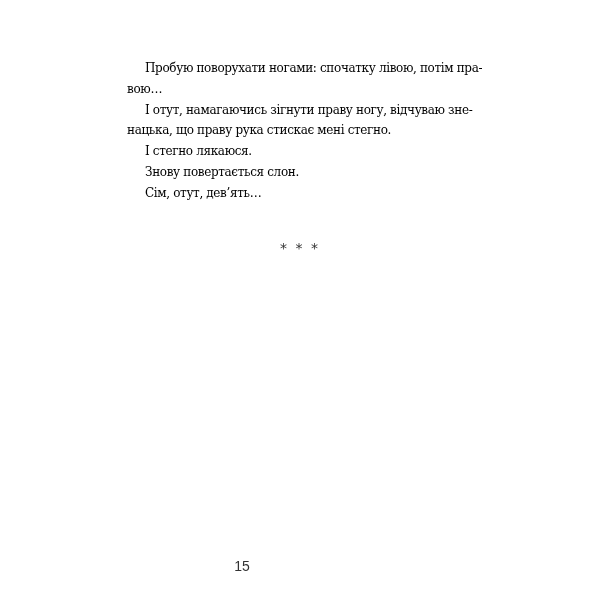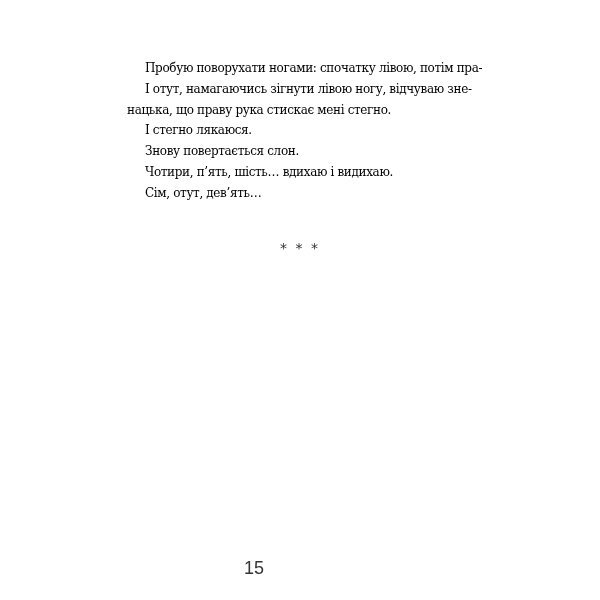--- a/index.html
+++ b/index.html
@@ -43,39 +43,39 @@
       width: 600px;
       top: 240px;
       text-align: center;
       font-family: "DejaVu Sans", sans-serif;
       font-size: 14px;
       color: #333333;
       letter-spacing: 2px;
     }
     .page-number {
       position: absolute;
-      left: 12px;
+      left: 0;
       width: 484px;
       top: 558px;
       text-align: center;
       font-family: "Liberation Sans", sans-serif;
-      font-size: 18px;
+      font-size: 14px;
       color: #333333;
     }
   </style>
 </head>
 <body>
 
 <div class="page">
   <div class="text-block">
     <span class="line indent">Пробую поворухати ногами: спочатку лівою, потім пра-</span>
-    <span class="line indent">І отут, намагаючись зігнути лівою ногу, відчуваю зне-</span>
+    <span class="line">вою…</span>
+    <span class="line indent">І отут, намагаючись зігнути праву ногу, відчуваю зне-</span>
     <span class="line">нацька, що праву рука стискає мені стегно.</span>
     <span class="line indent">І стегно лякаюся.</span>
     <span class="line indent">Знову повертається слон.</span>
-    <span class="line indent">Чотири, п’ять, шість… вдихаю і видихаю.</span>
     <span class="line indent">Сім, отут, дев’ять…</span>
   </div>
 
   <div class="sep">* * *</div>
 
   <div class="page-number">15</div>
 </div>
 
 </body></html>

